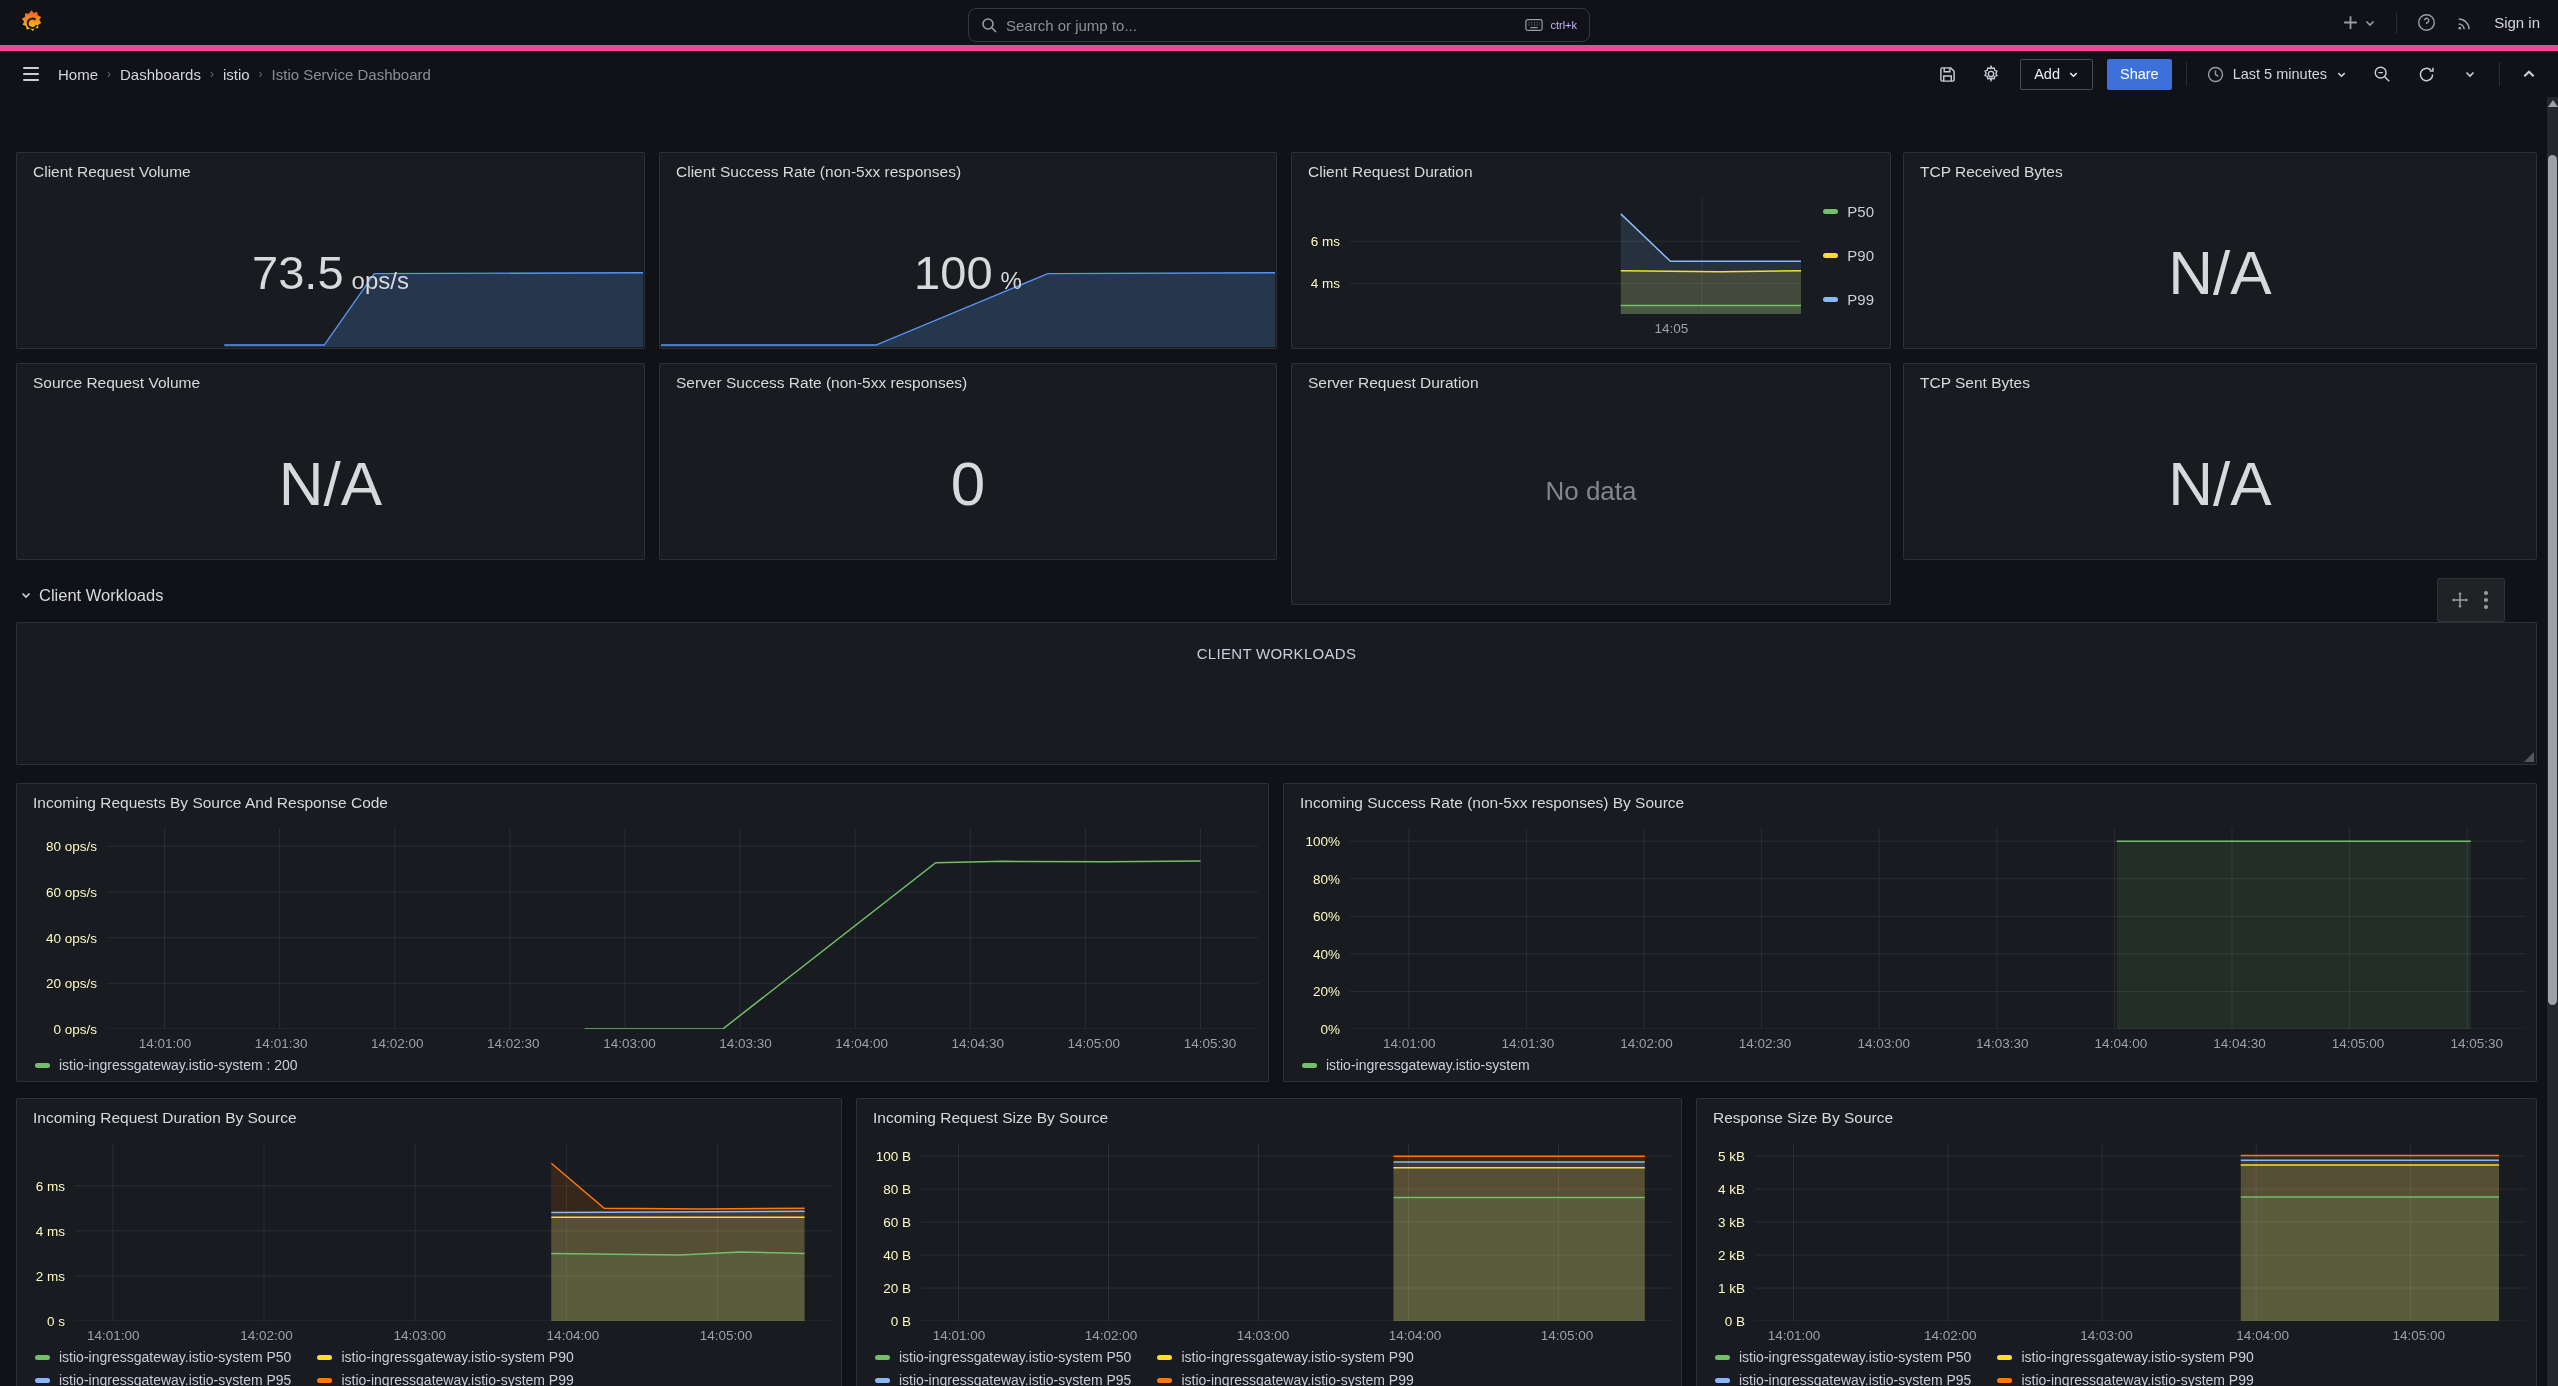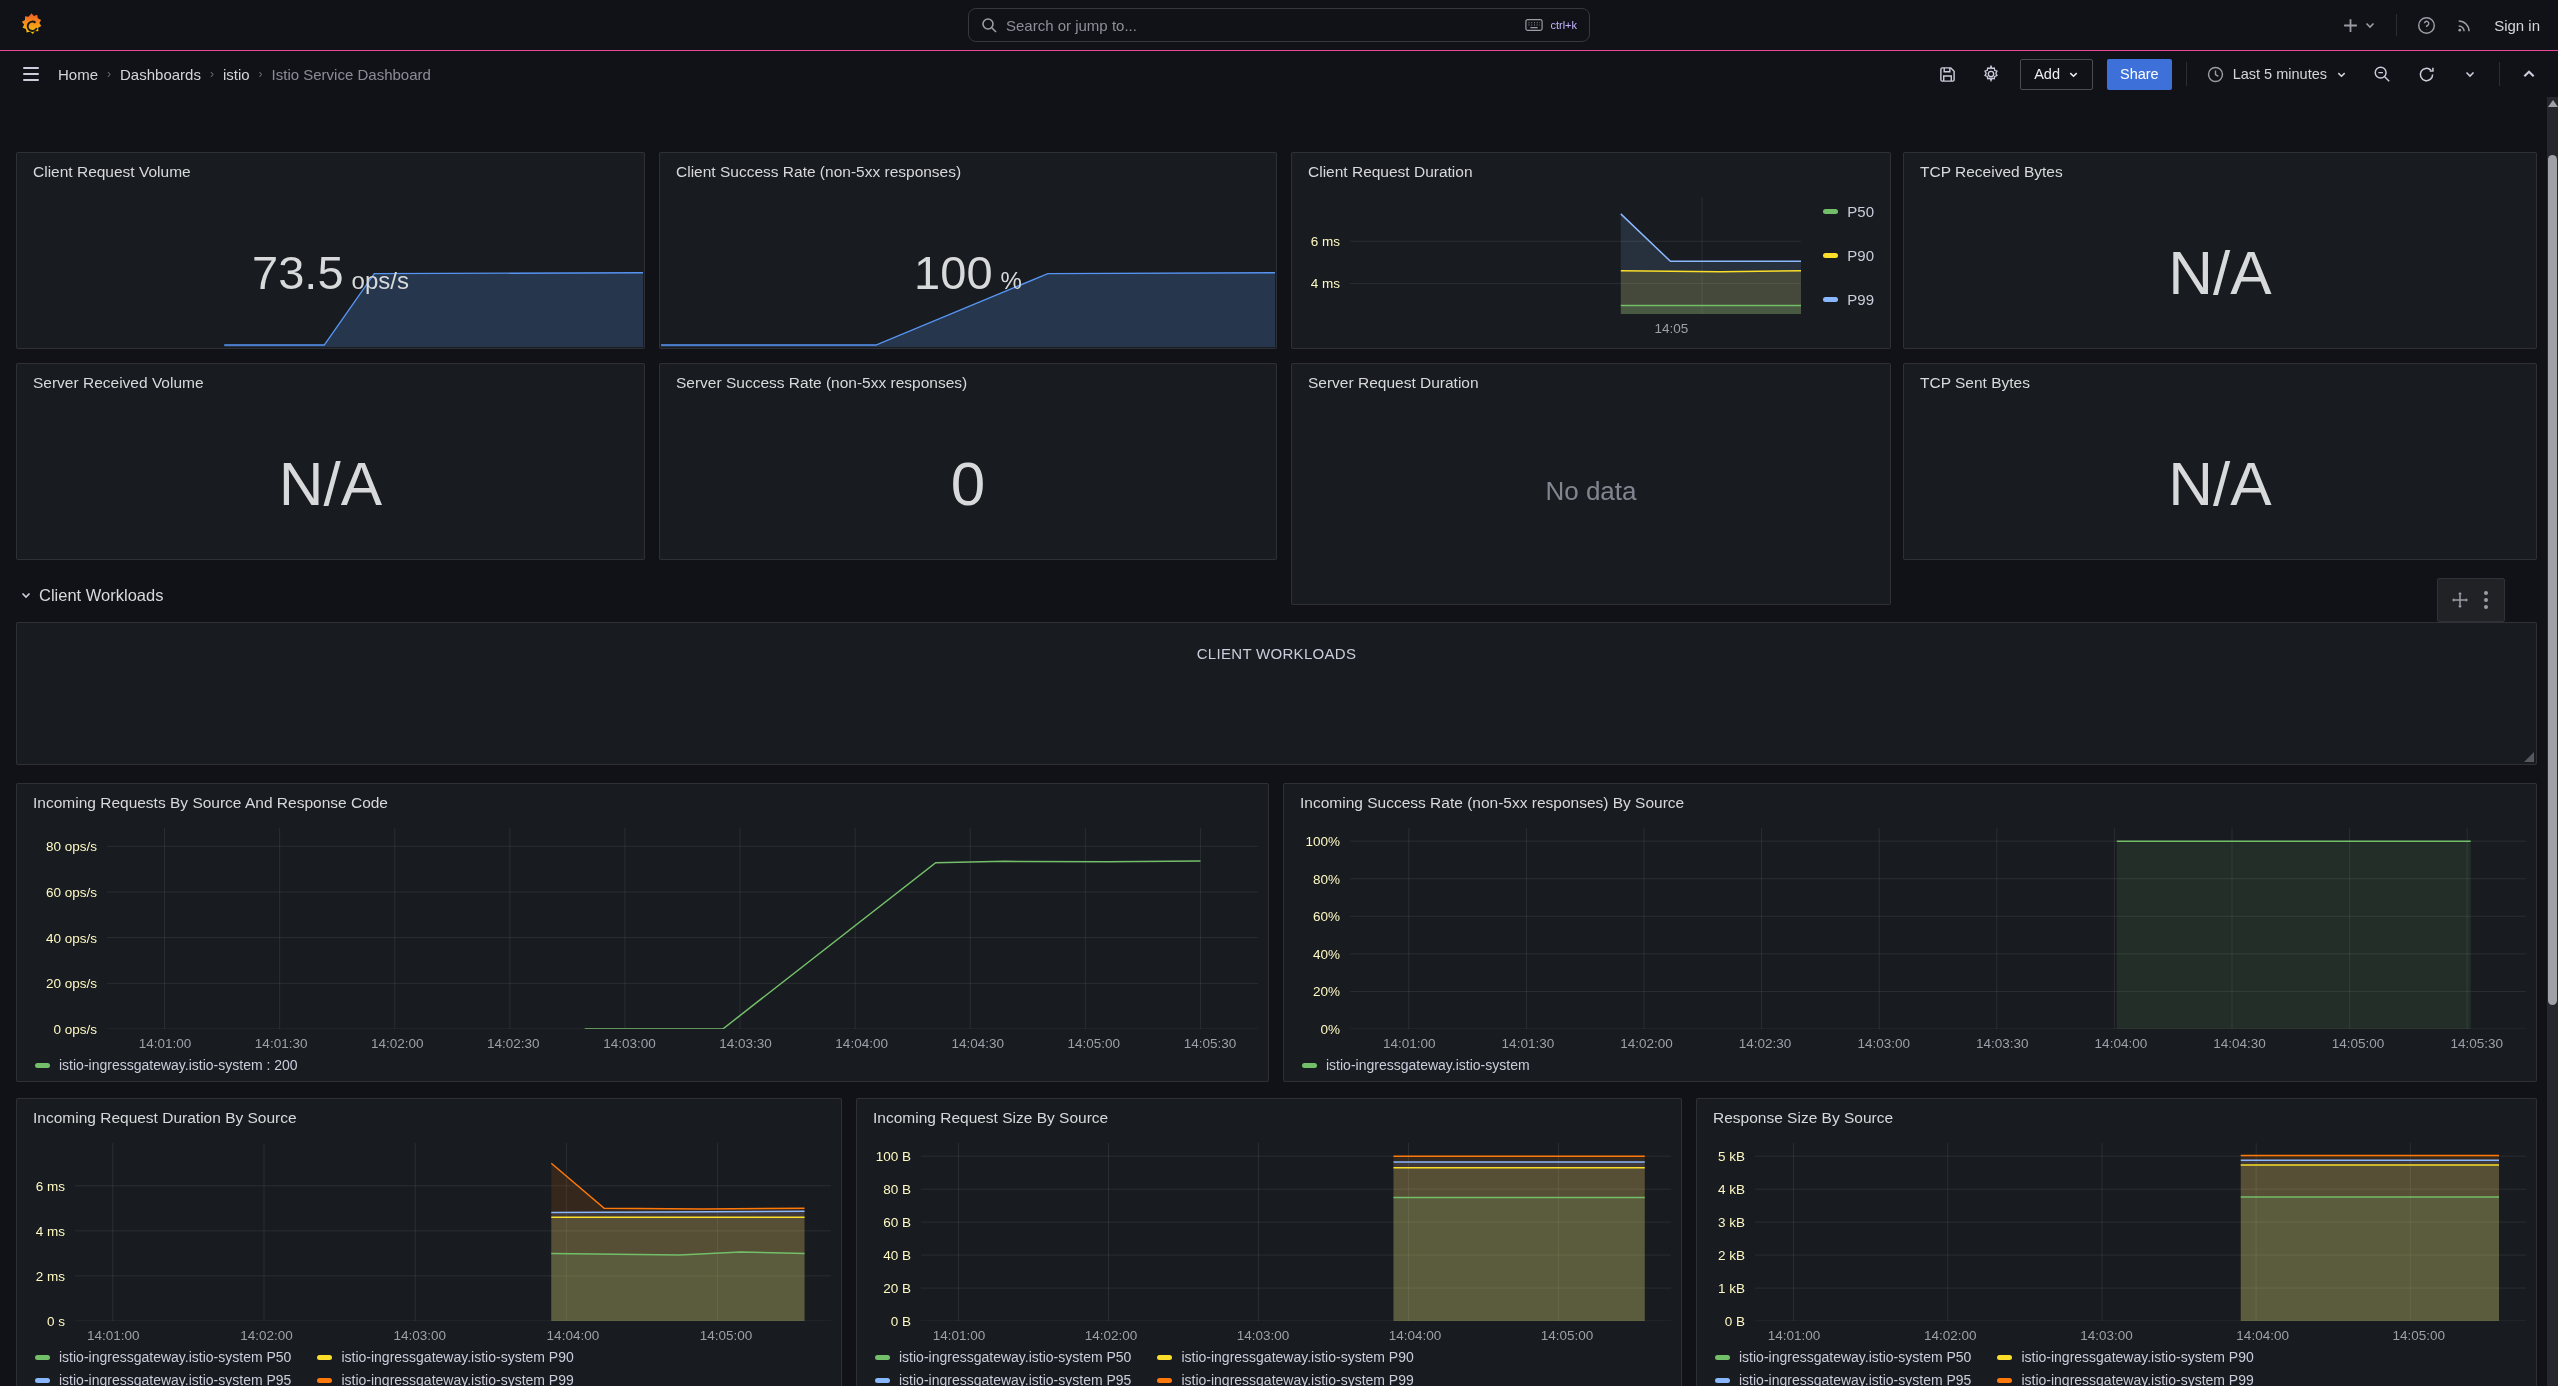--- a/index.html
+++ b/index.html
@@ -7,21 +7,21 @@
   body { font-family:"Liberation Sans", sans-serif; }
   #app {
     position:relative; width:2558px; height:1386px; overflow:hidden;
     background:#111217; color:#ccccdc;
   }
   svg { display:block; }
   .ic { color:#9b9da6; display:inline-flex; align-items:center; justify-content:center; }
 
   
   .topnav { position:absolute; top:0; left:0; right:0; height:51px;
-    display:flex; align-items:center; padding:0 18px; border-bottom:1px solid #ec4899; background:#111217; z-index:5; }
+    display:flex; align-items:center; padding:0 18px; border-bottom:6px solid #ec4899; background:#111217; z-index:5; }
   .logo { width:27px; height:27px; }
   .searchbox { position:absolute; left:50%; top:8px; transform:translateX(-50%);
     width:622px; height:34px; background:#111217; border:1px solid #36383f; border-radius:8px;
     display:flex; align-items:center; padding:0 12px; gap:9px; cursor:text; }
   .searchbox input { flex:1; background:transparent; border:none; outline:none;
     color:#ccccdc; font-size:15px; font-family:inherit; }
   .searchbox input::placeholder { color:#8d8f98; }
   .kbd-hint { display:flex; align-items:center; gap:7px; color:#c4b5fd; font-size:11px; }
   .nav-right { margin-left:auto; display:flex; align-items:center; gap:20px; }
   .nav-divider { width:1px; height:22px; background:#2c2d34; }
@@ -330,21 +330,21 @@
   <section class="panel stat-panel" style="left:1903px;top:152px;width:634px;height:197px">
     <div class="p-title">TCP Received Bytes</div>
     <div class="stat-val stat-lg">
       <span class="row">
           <span class="num">N/A</span>
         </span>
     </div>
   </section>
 
   <section class="panel stat-panel" style="left:16px;top:363px;width:629px;height:197px">
-    <div class="p-title">Server Received Volume</div>
+    <div class="p-title">Source Request Volume</div>
     <div class="stat-val stat-lg">
       <span class="row">
           <span class="num">N/A</span>
         </span>
     </div>
   </section>
 
   <section class="panel stat-panel" style="left:659px;top:363px;width:618px;height:197px">
     <div class="p-title">Server Success Rate (non-5xx responses)</div>
     <div class="stat-val stat-lg">

